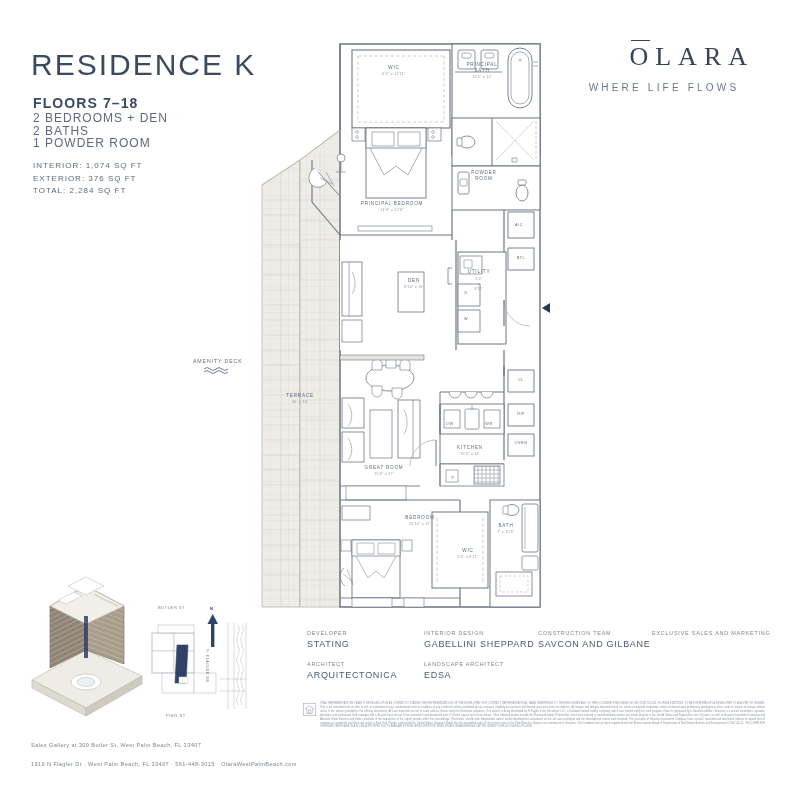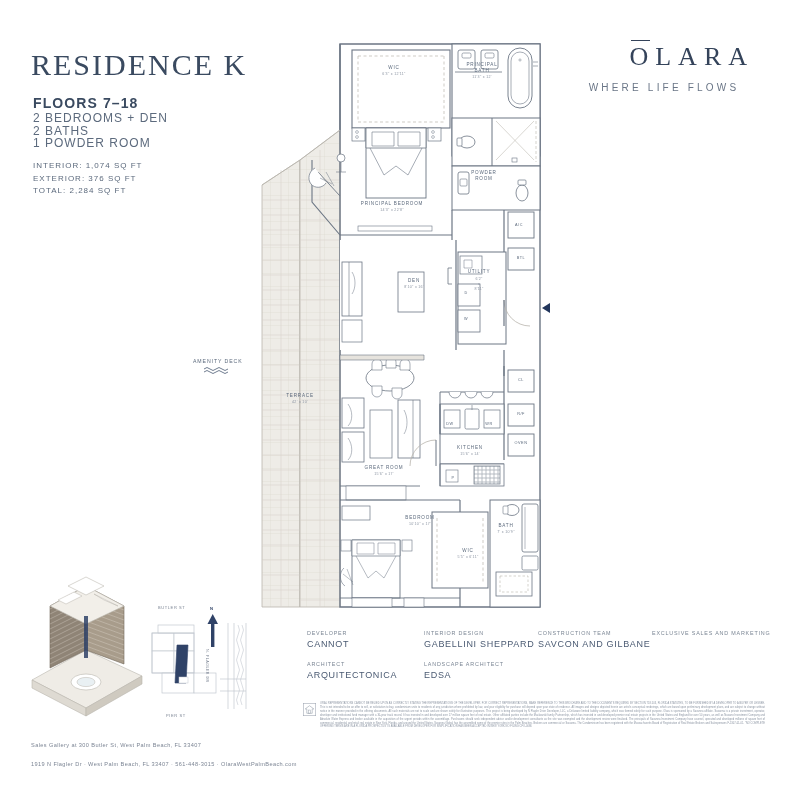--- a/index.html
+++ b/index.html
@@ -11,21 +11,21 @@
     overflow:hidden;
     position:relative;
   }
   .page{position:relative;width:800px;height:800px;}
 
   
   #residence-title{
     position:absolute;left:31px;top:48px;
     font-size:30px;letter-spacing:2.0px;
     font-weight:300;color:#3a4a60;
-    font-family:Liberation Serif, serif;
+    font-family:Liberation Sans, sans-serif;
   }
   #floors-line{
     position:absolute;left:33px;top:95px;
     font-size:14px;font-weight:bold;letter-spacing:1.1px;color:#3a4a60;
   }
   #spec-list{
     position:absolute;left:33px;top:112px;
     font-size:12px;letter-spacing:1.0px;line-height:12.5px;color:#5c6a7d;
   }
   #area-list{
@@ -444,21 +444,21 @@
       <g stroke="#c3c8d0" stroke-width="0.6" fill="none">
         <path d="M88 20 q3 5 0 10 t0 10 t0 10 t0 10 t0 10 t0 10 t0 10 t0 10"></path>
         <path d="M92 20 q3 5 0 10 t0 10 t0 10 t0 10 t0 10 t0 10 t0 10 t0 10"></path>
       </g>
     </svg>
   </div>
 
   <div id="credits-root">
       <div class="credit-col credit-block" style="left: 307px; top: 630px;">
         <span class="credit-role">DEVELOPER</span>
-        <span class="credit-name">CANNOT</span>
+        <span class="credit-name">STATING</span>
       </div>
       <div class="credit-col credit-block" style="left: 307px; top: 661px;">
         <span class="credit-role">ARCHITECT</span>
         <span class="credit-name">ARQUITECTONICA</span>
       </div>
       <div class="credit-col credit-block" style="left: 424px; top: 630px;">
         <span class="credit-role">INTERIOR DESIGN</span>
         <span class="credit-name">GABELLINI SHEPPARD</span>
       </div>
       <div class="credit-col credit-block" style="left: 424px; top: 661px;">

